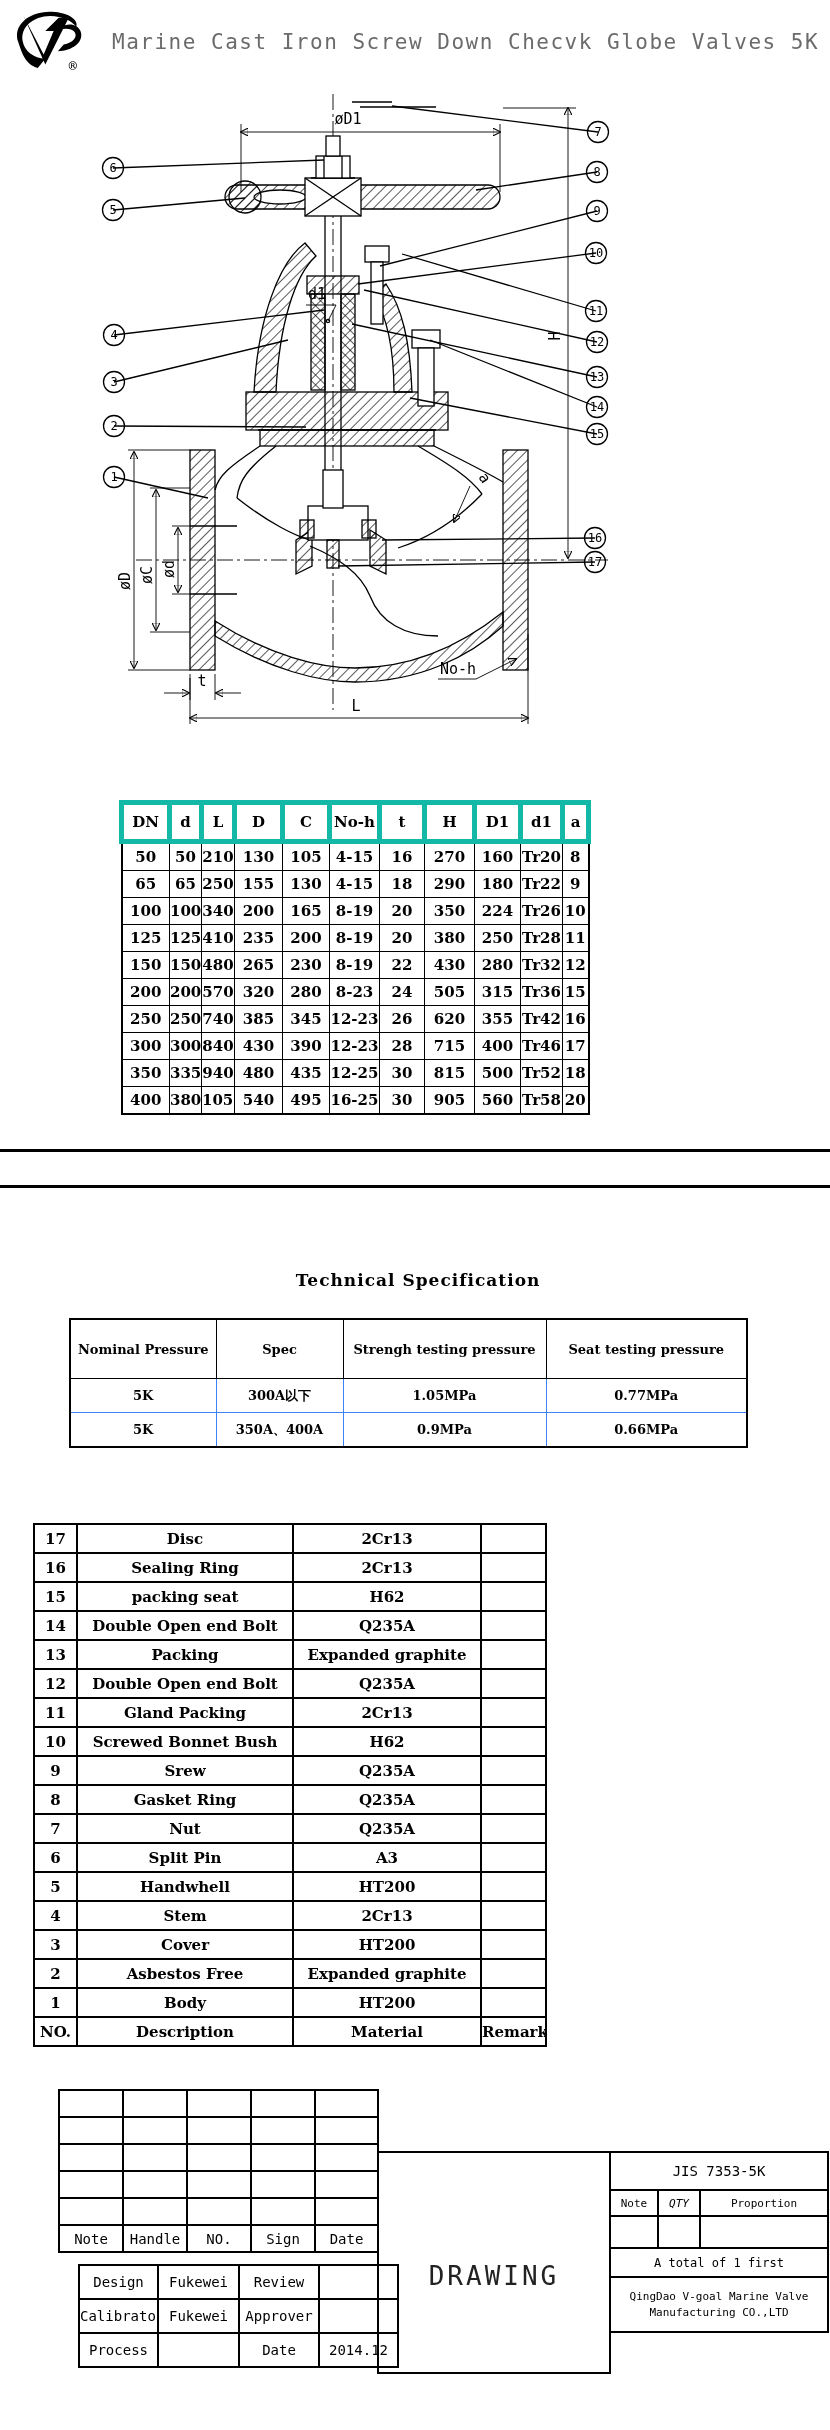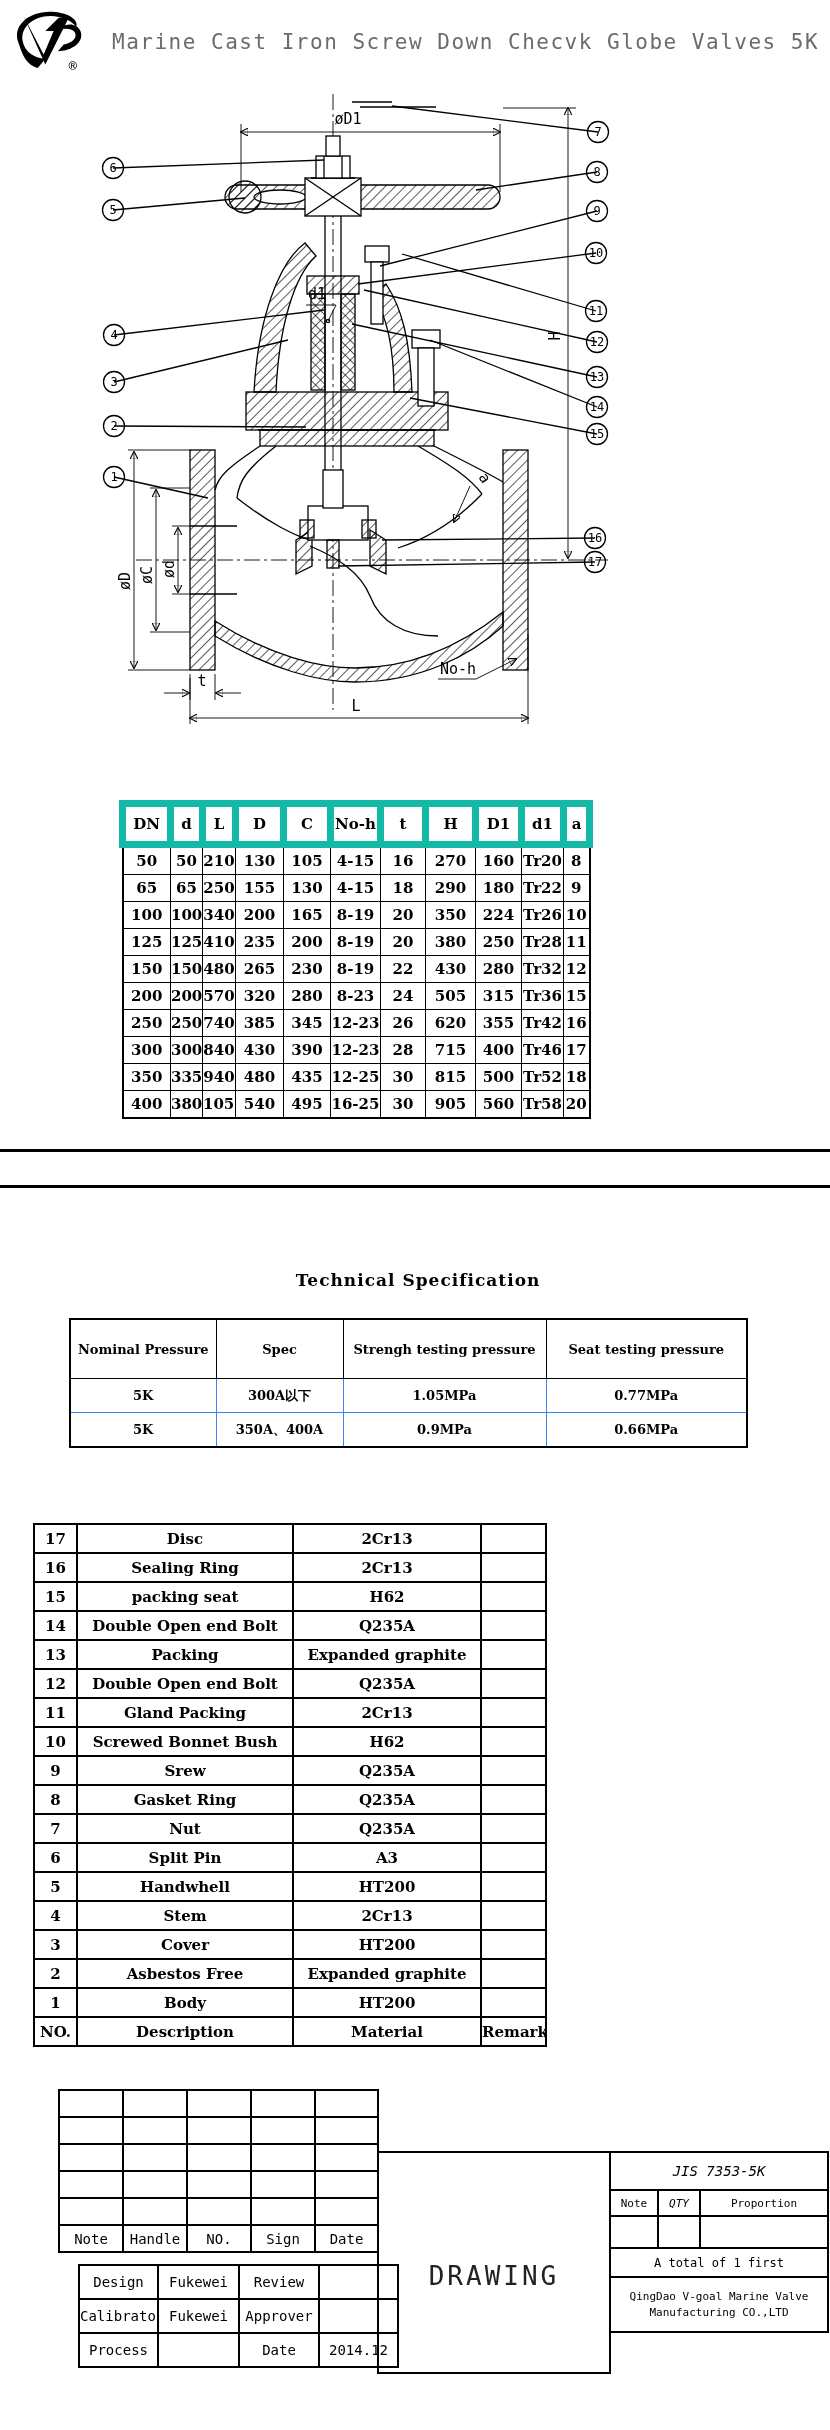--- a/index.html
+++ b/index.html
@@ -17,21 +17,21 @@
   .dwg .xhat{fill:url(#h2);stroke:none;}
   .dwg .cl{stroke-width:0.9;stroke-dasharray:16 4 3 4;}
   .dwg .dim{stroke-width:0.9;}
   .dwg text{stroke:none;fill:#000;font-family:"DejaVu Sans Mono",monospace;font-size:15px;}
   .dwg .co{font-size:12px;}
   
   table{border-collapse:collapse;table-layout:fixed;position:absolute;}
   td,th{padding:0;text-align:center;vertical-align:middle;overflow:hidden;}
   
   .dimT{left:119px;top:800px;width:467px;border:2px solid #000;}
-  .dimT th{height:34px;font:bold 15px "DejaVu Serif",serif;border:7px solid #14b8a6;}
+  .dimT th{height:34px;font:bold 15px "DejaVu Serif",serif;border:5px solid #14b8a6;}
   .dimT td{height:26px;font:bold 15px "DejaVu Serif",serif;border:1px solid #000;}
   
   .sep{position:absolute;left:0;width:830px;height:3px;background:#000;}
   
   .specTitle{position:absolute;left:287px;top:1270px;width:262px;text-align:center;
              font:bold 17px "DejaVu Serif",serif;letter-spacing:1px;}
   .specT{left:69px;top:1318px;width:677px;border:2px solid #000;}
   .specT th{height:58px;font:bold 13px "DejaVu Serif",serif;border:1px solid #000;}
   .specT td{height:33px;font:bold 13px "DejaVu Serif",serif;border:1px solid #3b82f6;}
   
@@ -45,21 +45,21 @@
   .tbBot{left:58px;top:2264px;width:319px;margin-left:20px;}
   .tbBot td{height:32px;}
   .midBox{position:absolute;left:377px;top:2151px;width:230px;height:219px;border:2px solid #000;}
   .midBox .drawingLbl{margin-top:108px;text-align:center;font-size:26px;letter-spacing:3px;color:#222;}
   .rBox{position:absolute;left:609px;top:2151px;width:216px;border:2px solid #000;}
   .rrow{border-bottom:2px solid #000;display:flex;align-items:center;}
   .rrow:last-child{border-bottom:none;}
   .rcell{border-right:2px solid #000;height:100%;display:flex;align-items:center;justify-content:center;
          font-size:11px;}
   .rcell:last-child{border-right:none;}
-  .std{height:36px;justify-content:center;font-size:14px;font-style:italic;}
+  .std{height:36px;justify-content:center;font-size:14px;}
   .totalRow{height:27px;justify-content:center;font-size:12px;}
   .compRow{height:53px;flex-direction:column;justify-content:center;font-size:11px;line-height:1.45;text-align:center;border-radius:18px;}
 </style>
 </head>
 <body>
 
 <div class="page">
 
   <div class="logo">
     <svg width="84" height="72" viewBox="0 0 100 86">

